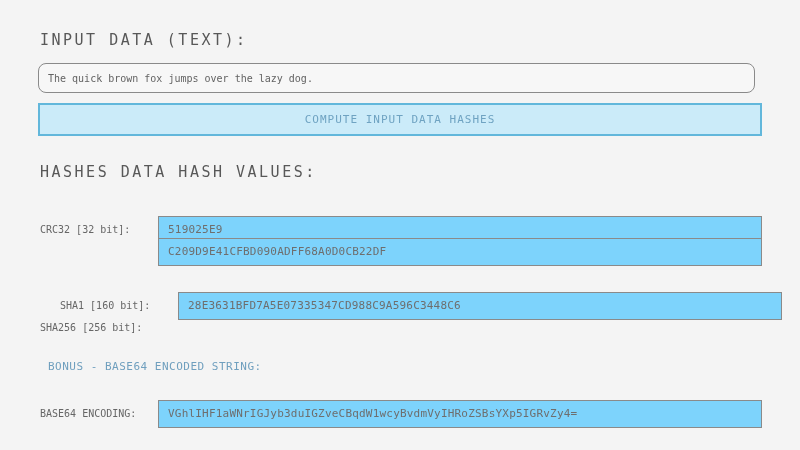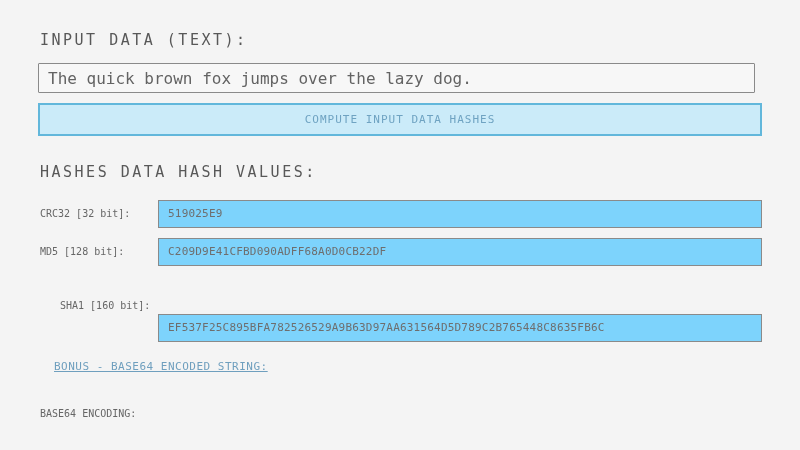--- a/index.html
+++ b/index.html
@@ -25,24 +25,24 @@
   #title-input { top: 31px; }
   #title-hashes { top: 163px; }
   .text-input {
     position: absolute;
     left: 38px; top: 63px;
     width: 706px; height: 28px;
     border: 1px solid #8a8a8a;
     background: #f7f7f7;
     color: #636363;
     font-family: "DejaVu Sans Mono", "Liberation Mono", monospace;
-    font-size: 16px;
+    font-size: 10px;
     padding: 0 0 0 9px;
     outline: none;
-    border-radius: 1px;
+    border-radius: 8px;
   }
   .compute-btn {
     position: absolute;
     left: 38px; top: 103px;
     width: 724px; height: 33px;
     background: #cbebf9;
     border: 2px solid #62b7db;
     color: #6fa3c2;
     font-family: "DejaVu Sans Mono", "Liberation Mono", monospace;
     font-size: 11px;
@@ -68,33 +68,32 @@
     border: 1px solid #8a8a8a;
     background: #7dd3fc;
     line-height: 26px;
     padding-left: 9px;
     color: #6e6e6e;
     font-size: 11px;
     letter-spacing: 0.2px;
     white-space: nowrap;
     overflow: hidden;
   }
-  #row-crc32  { top: 200px; }
+  #row-crc32  { top: 216px; }
   #row-md5    { top: 238px; }
   #row-sha1   { top: 292px; margin-left: 20px; }
   #row-sha256 { top: 314px; }
   #row-base64 { top: 400px; }
   .bonus-title {
     position: absolute;
-    left: 54px; top: 360px;
+    left: 48px; top: 360px;
     color: #6f9fbe;
     font-size: 11px;
     letter-spacing: 0.5px;
     white-space: nowrap;
-    text-decoration: underline;
   }
 </style>
 </head>
 <body>
 
 <div class="page">
 
   <div class="section-title" id="title-input">INPUT DATA (TEXT):</div>
 
   <input class="text-input" type="text" value="The quick brown fox jumps over the lazy dog." style="">
@@ -102,31 +101,32 @@
   <button class="compute-btn">COMPUTE INPUT DATA HASHES</button>
 
   <div class="section-title" id="title-hashes">HASHES DATA HASH VALUES:</div>
 
   <div class="hash-row" id="row-crc32">
     <div class="row-label">CRC32 [32 bit]:</div>
     <div class="value-box">519025E9</div>
   </div>
 
   <div class="hash-row" id="row-md5">
-    <div class="row-label">MD5 [128 bit]:</div>
     <div class="value-box">C209D9E41CFBD090ADFF68A0D0CB22DF</div>
   </div>
 
   <div class="hash-row" id="row-sha1">
     <div class="row-label">SHA1 [160 bit]:</div>
+    <div class="value-box">28E3631BFD7A5E07335347CD988C9A596C3448C6</div>
   </div>
 
   <div class="hash-row" id="row-sha256">
-    <div class="value-box">EF537F25C895BFA782526529A9B63D97AA631564D5D789C2B765448C8635FB6C</div>
+    <div class="row-label">SHA256 [256 bit]:</div>
   </div>
 
   <div class="bonus-title">BONUS - BASE64 ENCODED STRING:</div>
 
   <div class="hash-row" id="row-base64">
     <div class="row-label">BASE64 ENCODING:</div>
+    <div class="value-box">VGhlIHF1aWNrIGJyb3duIGZveCBqdW1wcyBvdmVyIHRoZSBsYXp5IGRvZy4=</div>
   </div>
 
 </div>
 
 </body></html>

